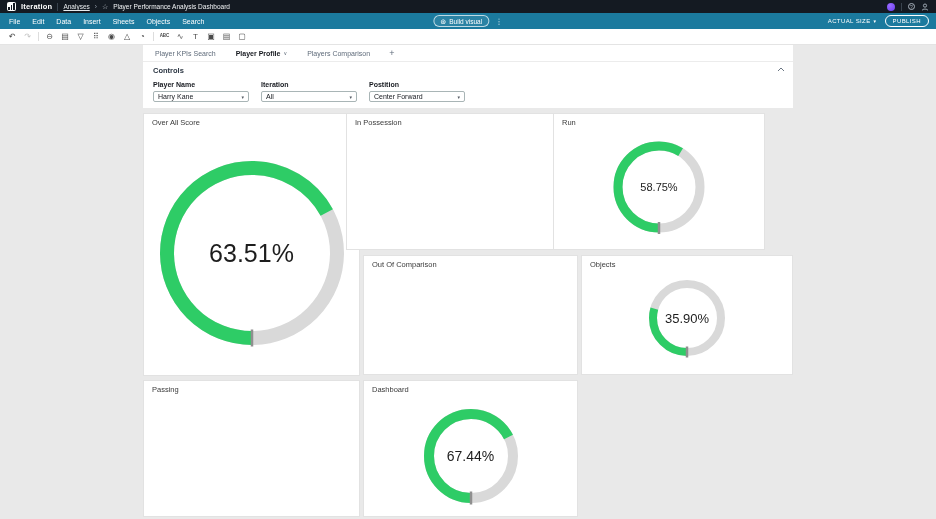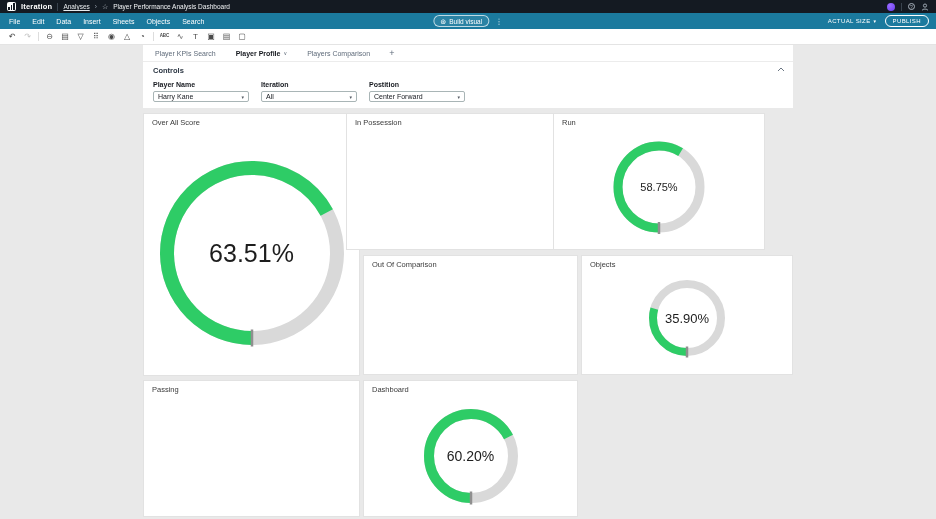--- a/index.html
+++ b/index.html
@@ -242,18 +242,18 @@
   </div>
 
   <div class="card" style="left:363px;top:380px;width:215px;height:137px">
     <div class="card-title">Dashboard</div>
     <div class="gauge" style="top:25px;width:100px;height:100px">
       <svg viewBox="0 0 100 100" width="100" height="100">
           <circle cx="50" cy="50" r="42" fill="none" stroke="#d9d9d9" stroke-width="10"></circle>
           <circle cx="50" cy="50" r="42" fill="none" stroke="#2ecc66" stroke-width="10" stroke-dasharray="177.96996718880035 263.89378290154264" transform="rotate(90 50 50)"></circle>
           <rect x="48.75" y="85.5" width="2.5" height="13" fill="#8f8f8f"></rect>
         </svg>
-      <div class="gauge-value" style="font-size:14px">60.20%</div>
+      <div class="gauge-value" style="font-size:14px">67.44%</div>
     </div>
   </div>
 
 
 </div>
 
 </body></html>

